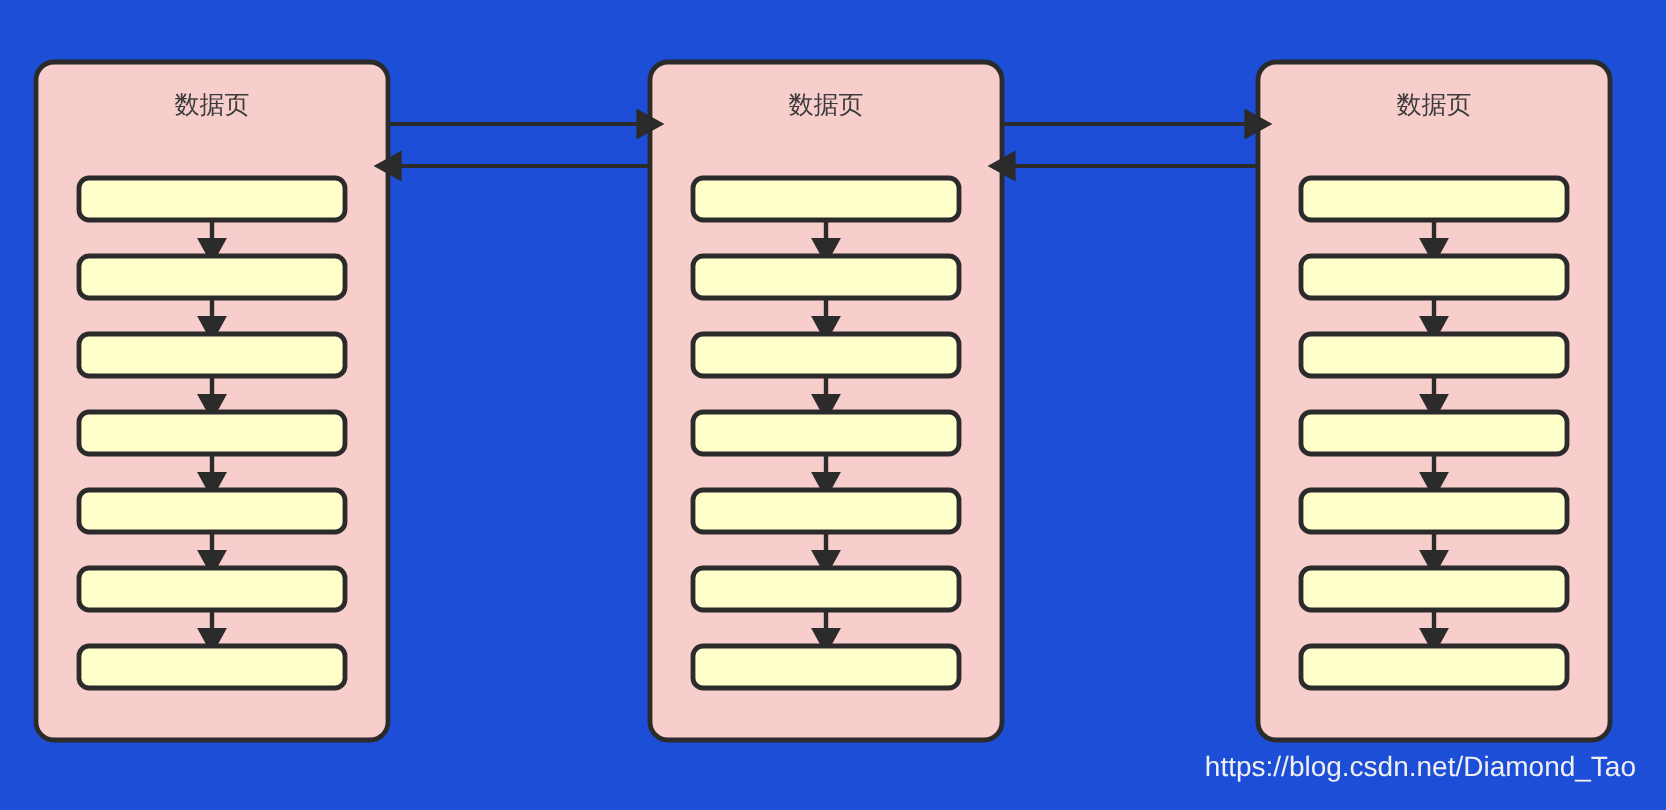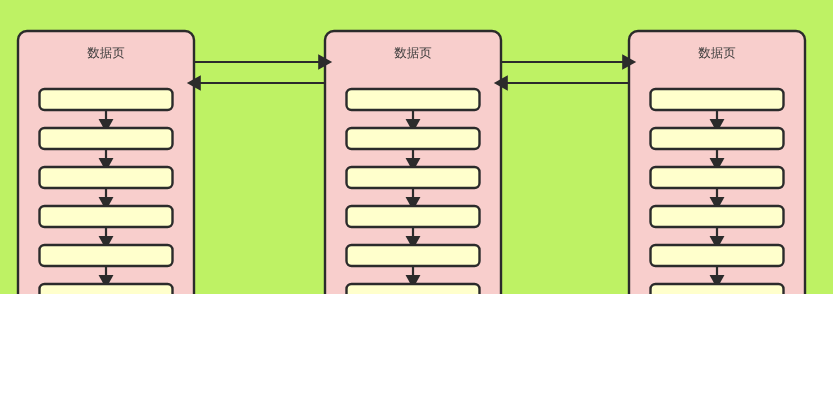--- a/index.html
+++ b/index.html
@@ -7,22 +7,22 @@
     margin: 0;
     padding: 0;
     background: #ffffff;
   }
   body {
     font-family: "Liberation Sans", "DejaVu Sans", sans-serif;
   }
   #canvas {
     position: relative;
     width: 833px;
-    height: 294px;
-    background: #bef264;
+    height: 405px;
+    background: #1d4ed8;
     overflow: hidden;
   }
   .diagram-svg {
     position: absolute;
     left: 0;
     top: 0;
     width: 833px;
     height: 405px;
   }
   .page-box-rect {

